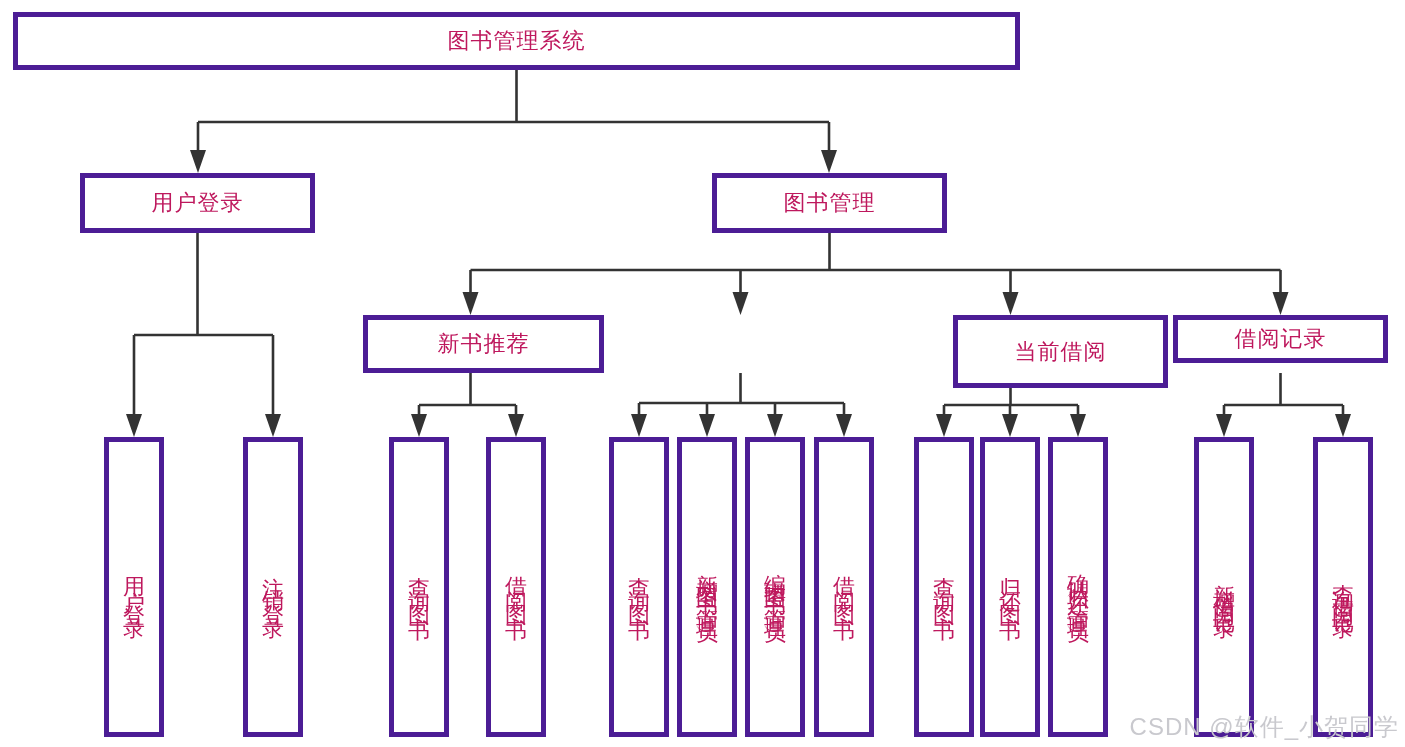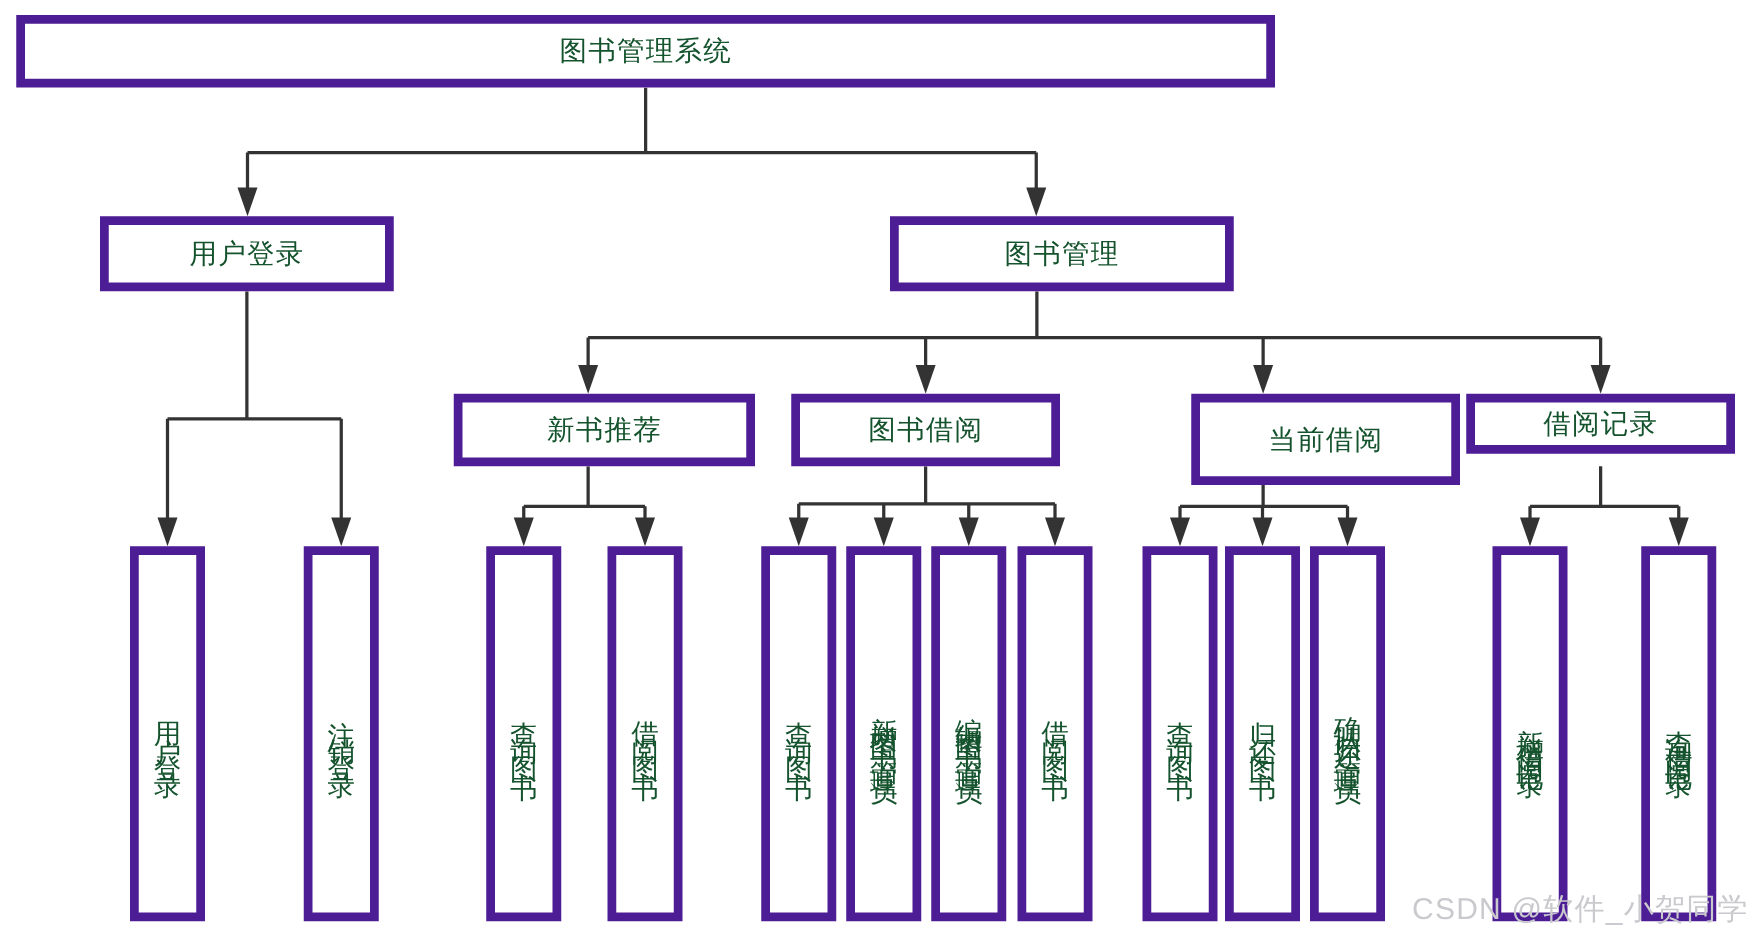--- a/index.html
+++ b/index.html
@@ -15,25 +15,25 @@
     position: absolute;
     left: 0; top: 0;
     width: 1405px;
     height: 747px;
     z-index: 0;
   }
   .node {
     position: absolute;
     box-sizing: border-box;
     background: #ffffff;
-    border: 7px solid #4c1d95;
+    border: 5px solid #4c1d95;
     display: flex;
     align-items: center;
     justify-content: center;
-    color: #14532d;
+    color: #be185d;
     z-index: 1;
   }
   .node.h { font-size: 22px; letter-spacing: 1px; }
   .node.leaf {
     width: 60px;
     height: 300px;
     font-size: 22px;
   }
   .leaf-label {
     writing-mode: vertical-rl;
@@ -101,24 +101,23 @@
       <polygon points="1070,414 1086,414 1078,437"></polygon>
 
       <polygon points="1216,414 1232,414 1224,437"></polygon>
       <polygon points="1335,414 1351,414 1343,437"></polygon>
     </g>
   </svg>
 
   <div class="node h" style="left:13px; top:12px; width:1007px; height:58px;">图书管理系统</div>
 
   <div class="node h" style="left:80px; top:173px; width:235px; height:60px;">用户登录</div>
-  <div class="node h" style="left:712px; top:173px; width:275px; height:60px;">图书管理</div>
+  <div class="node h" style="left:712px; top:173px; width:235px; height:60px;">图书管理</div>
 
   <div class="node h" style="left:363px; top:315px; width:241px; height:58px;">新书推荐</div>
-  <div class="node h" style="left:633px; top:315px; width:215px; height:58px;">图书借阅</div>
   <div class="node h" style="left:953px; top:315px; width:215px; height:73px;">当前借阅</div>
   <div class="node h" style="left:1173px; top:315px; width:215px; height:48px;">借阅记录</div>
 
   <div class="node leaf" style="left:104px; top:437px;">
     <span class="leaf-label">用户登录</span>
   </div>
   <div class="node leaf" style="left:243px; top:437px;">
     <span class="leaf-label">注销登录</span>
   </div>
 

